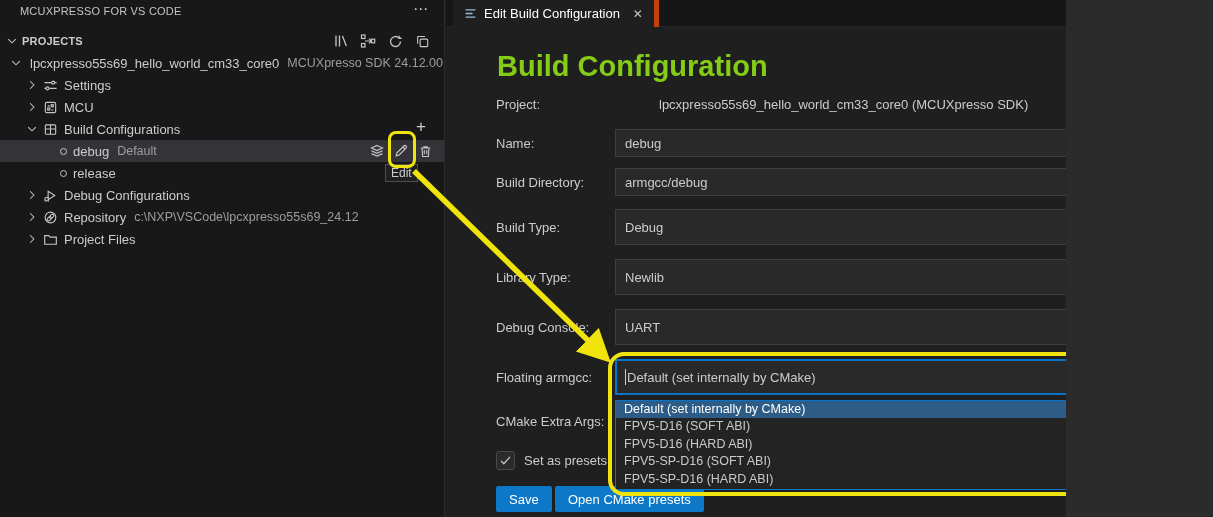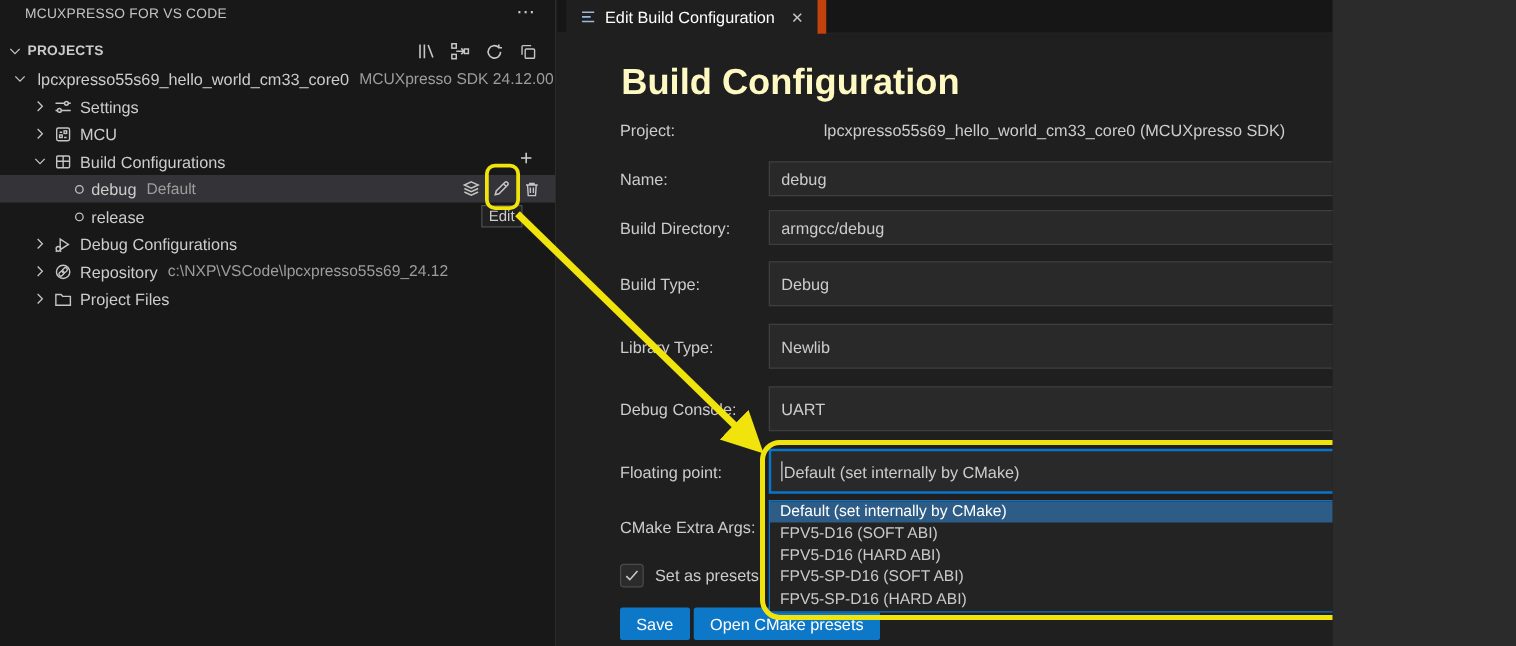--- a/index.html
+++ b/index.html
@@ -30,23 +30,23 @@
   .row-actions{position:absolute;right:10px;top:0;height:22px;display:flex;align-items:center;gap:6px;}
   .row-actions .icon{width:18px;height:18px;display:flex;align-items:center;justify-content:center;cursor:pointer;}
   .plus-btn{position:absolute;right:18px;top:-1px;font-size:17px;font-weight:400;color:#cccccc;cursor:pointer;}
   .bullet{width:7px;height:7px;border:1.4px solid #c5c5c5;border-radius:50%;margin-left:4px;flex:0 0 7px;}
   .tooltip{position:absolute;left:385px;top:164px;z-index:55;background:#202020;
     border:1px solid #4d4d4d;color:#cccccc;font-size:12px;padding:1px 5px;}
   
   .editor{position:absolute;left:446px;top:0;right:0;height:100%;background:#1f1f1f;}
   .tabbar{position:absolute;left:0;top:0;right:0;height:27px;background:#161616;border-bottom:1px solid #252525;}
   .tab{position:absolute;left:7px;top:0;height:27px;background:#1f1f1f;display:flex;align-items:center;
-    gap:7px;padding:12px 11px;color:#ffffff;font-size:13px;border-right:7px solid #c2410c;cursor:pointer;}
+    gap:7px;padding:12px 11px;color:#ffffff;font-size:13px;border-right:5px solid #c2410c;cursor:pointer;}
   .tab .close{color:#c5c5c5;font-size:12px;margin-left:6px;cursor:pointer;}
-  .h1{position:absolute;left:51px;top:50px;font-size:29px;font-weight:bold;color:#fef9c3;}
+  .h1{position:absolute;left:51px;top:50px;font-size:29px;font-weight:bold;color:#84cc16;}
   .flabel{position:absolute;left:50px;width:118px;font-size:13px;color:#cccccc;}
   .fvalue{position:absolute;left:169px;font-size:13px;color:#cccccc;}
   .tinput{position:absolute;left:169px;width:581px;height:28px;background:#292929;border:1px solid #3e3e3e;
     display:flex;align-items:center;padding:0 9px;color:#cccccc;cursor:text;}
   .select{position:absolute;left:169px;width:581px;height:36px;background:#292929;border:1px solid #3e3e3e;
     display:flex;align-items:center;padding:0 9px;color:#cccccc;cursor:pointer;}
   .select .sep{position:absolute;right:39px;top:9px;bottom:9px;width:1px;background:#6b6b6b;}
   .select .chev{position:absolute;right:13px;top:14px;}
   .combo-open{border:2px solid var(--focus,#0a74c9);padding:0 8px;}
   .caret{width:1px;height:16px;background:#d0d0d0;margin-right:1px;}
@@ -303,21 +303,21 @@
     <div class="select" style="top:309px;">
       <span>UART</span>
       <span class="sep"></span>
       <span class="chev">
         <svg class="ic" width="12" height="8" viewBox="0 0 12 8">
             <polyline points="1.5,1.5 6,6 10.5,1.5" fill="none" stroke="#cccccc" stroke-width="1.5"></polyline>
           </svg>
       </span>
     </div>
 
-    <div class="flabel" style="top:370px;">Floating point:</div>
+    <div class="flabel" style="top:370px;">Floating armgcc:</div>
     <div class="select combo-open" style="top:359px;">
       <span class="caret"></span>
       <span>Default (set internally by CMake)</span>
       <span class="sep"></span>
       <span class="chev">
         <svg class="ic" width="12" height="8" viewBox="0 0 12 8">
             <polyline points="1.5,1.5 6,6 10.5,1.5" fill="none" stroke="#7a7a7a" stroke-width="1.5"></polyline>
           </svg>
       </span>
     </div>

